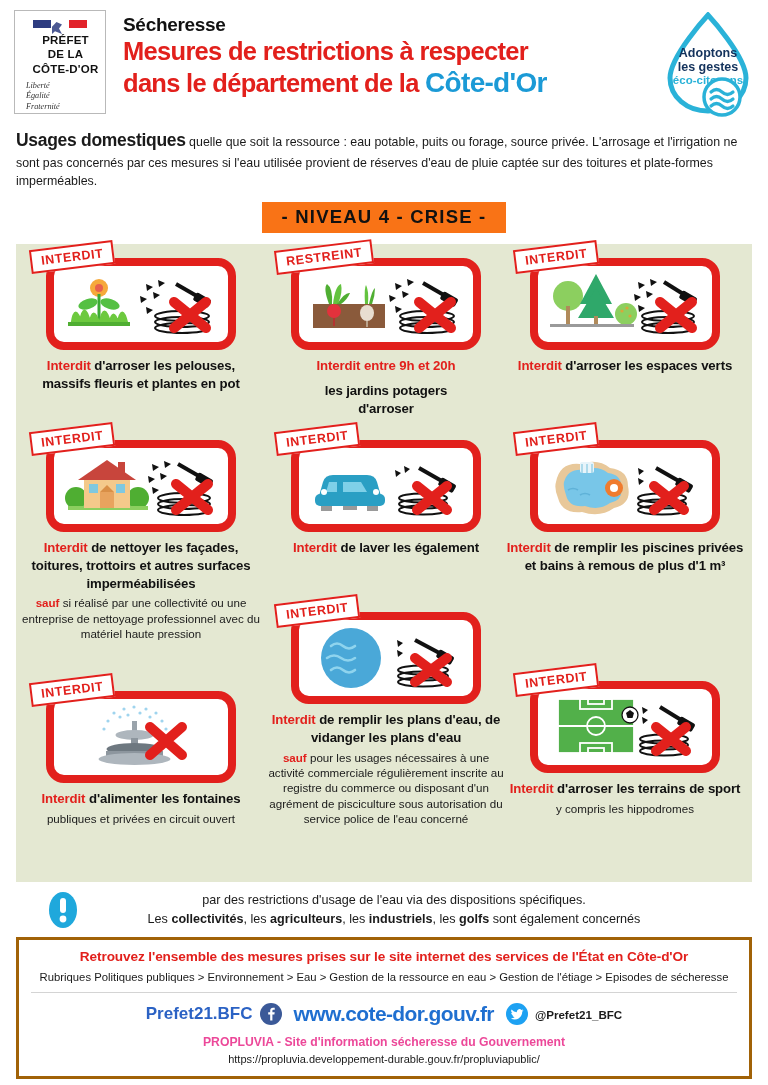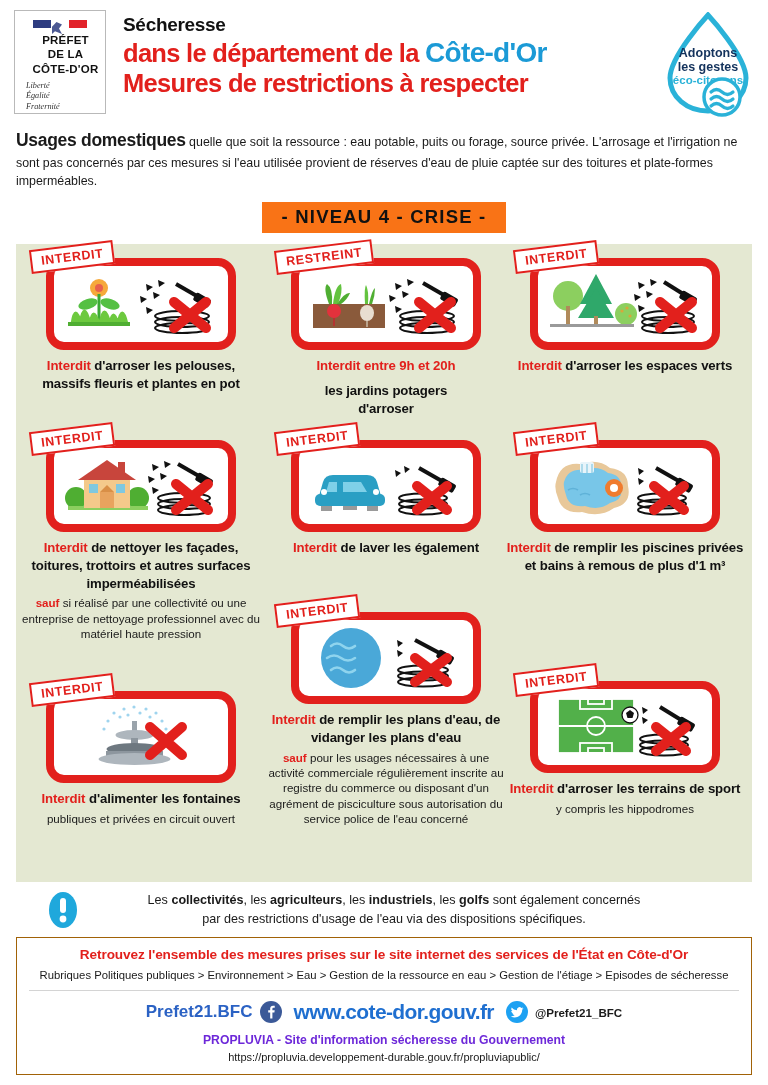--- a/index.html
+++ b/index.html
@@ -144,42 +144,42 @@
   }
   .note-text {
     font-size: 12.6px; line-height: 1.5; color: #1a1a1a;
     text-align: center; flex: 1; padding-right: 50px;
   }
   .note-text b { font-weight: bold; }
 
   
   .fbox {
     margin: 8px 16px 0 16px;
-    border: 1px solid #a16207;
+    border: 3px solid #a16207;
     padding: 9px 10px 11px 10px;
     text-align: center;
     background: #fff;
   }
   .fbox h3 {
     font-size: 13.6px; font-weight: bold; color: #e2201c;
     letter-spacing: -0.1px; margin-bottom: 7px;
   }
   .fbox .path { font-size: 11.3px; color: #1a1a1a; }
   .divider { height: 1px; background: #d4d4d4; margin: 9px 2px 9px 2px; }
 
   .social { display: flex; align-items: center; justify-content: center; gap: 7px; }
   .social .fbname { font-size: 17px; font-weight: bold; color: #2b62c4; }
   .social .twname { font-size: 11.6px; font-weight: bold; color: #1a1a1a; }
   .social .site {
     font-size: 21px; font-weight: bold; color: #1f6fd0;
     letter-spacing: -0.6px; margin: 0 5px;
   }
   .circ-icon { width: 22px; height: 22px; flex-shrink: 0; }
 
-  .propluvia { font-size: 12.2px; font-weight: bold; margin-top: 9px; color: #6d28d9; }
+  .propluvia { font-size: 12.2px; font-weight: bold; margin-top: 9px; color: #ec4899; }
   .purl { font-size: 11px; margin-top: 4px; color: #1a1a1a; }
 </style>
 </head>
 <body>
 
 <div class="header">
 
   <div class="marianne">
     <div class="flag">
       <div class="b"></div>
@@ -194,24 +194,24 @@
     <div class="motto">
       <div>Liberté</div>
       <div>Égalité</div>
       <div>Fraternité</div>
     </div>
   </div>
 
   <div class="titles">
     <div class="kicker">Sécheresse</div>
     <div class="maintitle">
+      <div>Mesures de restrictions à respecter</div>
       <div>
         <span>dans le département de la </span><span class="dept">Côte-d'Or</span>
       </div>
-      <div>Mesures de restrictions à respecter</div>
     </div>
   </div>
 
   <div class="drop-logo">
     <svg width="96" height="108" viewBox="0 0 96 108">
       <path d="M48 3 C48 3 86 44 86 66 C86 85 69 99 48 99 C27 99 10 85 10 66 C10 44 48 3 48 3 Z" fill="none" stroke="#2ab2d8" stroke-width="5"></path>
       <text x="48" y="45" text-anchor="middle" font-family="Liberation Sans, sans-serif" font-size="12.5" font-weight="bold" fill="#13325c">Adoptons</text>
       <text x="48" y="59" text-anchor="middle" font-family="Liberation Sans, sans-serif" font-size="12.5" font-weight="bold" fill="#13325c">les gestes</text>
       <text x="48" y="72" text-anchor="middle" font-family="Liberation Sans, sans-serif" font-size="11.5" font-weight="bold" fill="#2ab2d8">éco-citoyens</text>
       <circle cx="62" cy="85" r="18" fill="#ffffff" stroke="#2ab2d8" stroke-width="3.5"></circle>
@@ -568,22 +568,22 @@
 
 <div class="note">
   <div class="note-icon">
     <svg width="30" height="38" viewBox="0 0 30 38">
       <ellipse cx="15" cy="19" rx="14" ry="18" fill="#1fa8dc"></ellipse>
       <rect x="12" y="7" width="6" height="15" rx="3" fill="#ffffff"></rect>
       <circle cx="15" cy="28" r="3.4" fill="#ffffff"></circle>
     </svg>
   </div>
   <div class="note-text">
+    <div>par des restrictions d'usage de l'eau via des dispositions spécifiques.</div>
     <div><span>Les </span><b>collectivités</b><span>, les </span><b>agriculteurs</b><span>, les </span><b>industriels</b><span>, les </span><b>golfs</b><span> sont également concernés</span></div>
-    <div>par des restrictions d'usage de l'eau via des dispositions spécifiques.</div>
   </div>
 </div>
 
 <div class="fbox">
   <h3>Retrouvez l'ensemble des mesures prises sur le site internet des services de l'État en Côte-d'Or</h3>
   <div class="path">Rubriques Politiques publiques &gt; Environnement &gt; Eau &gt; Gestion de la ressource en eau &gt; Gestion de l'étiage &gt; Episodes de sécheresse</div>
   <div class="divider"></div>
 
   <div class="social">
     <span class="fbname">Prefet21.BFC</span>

